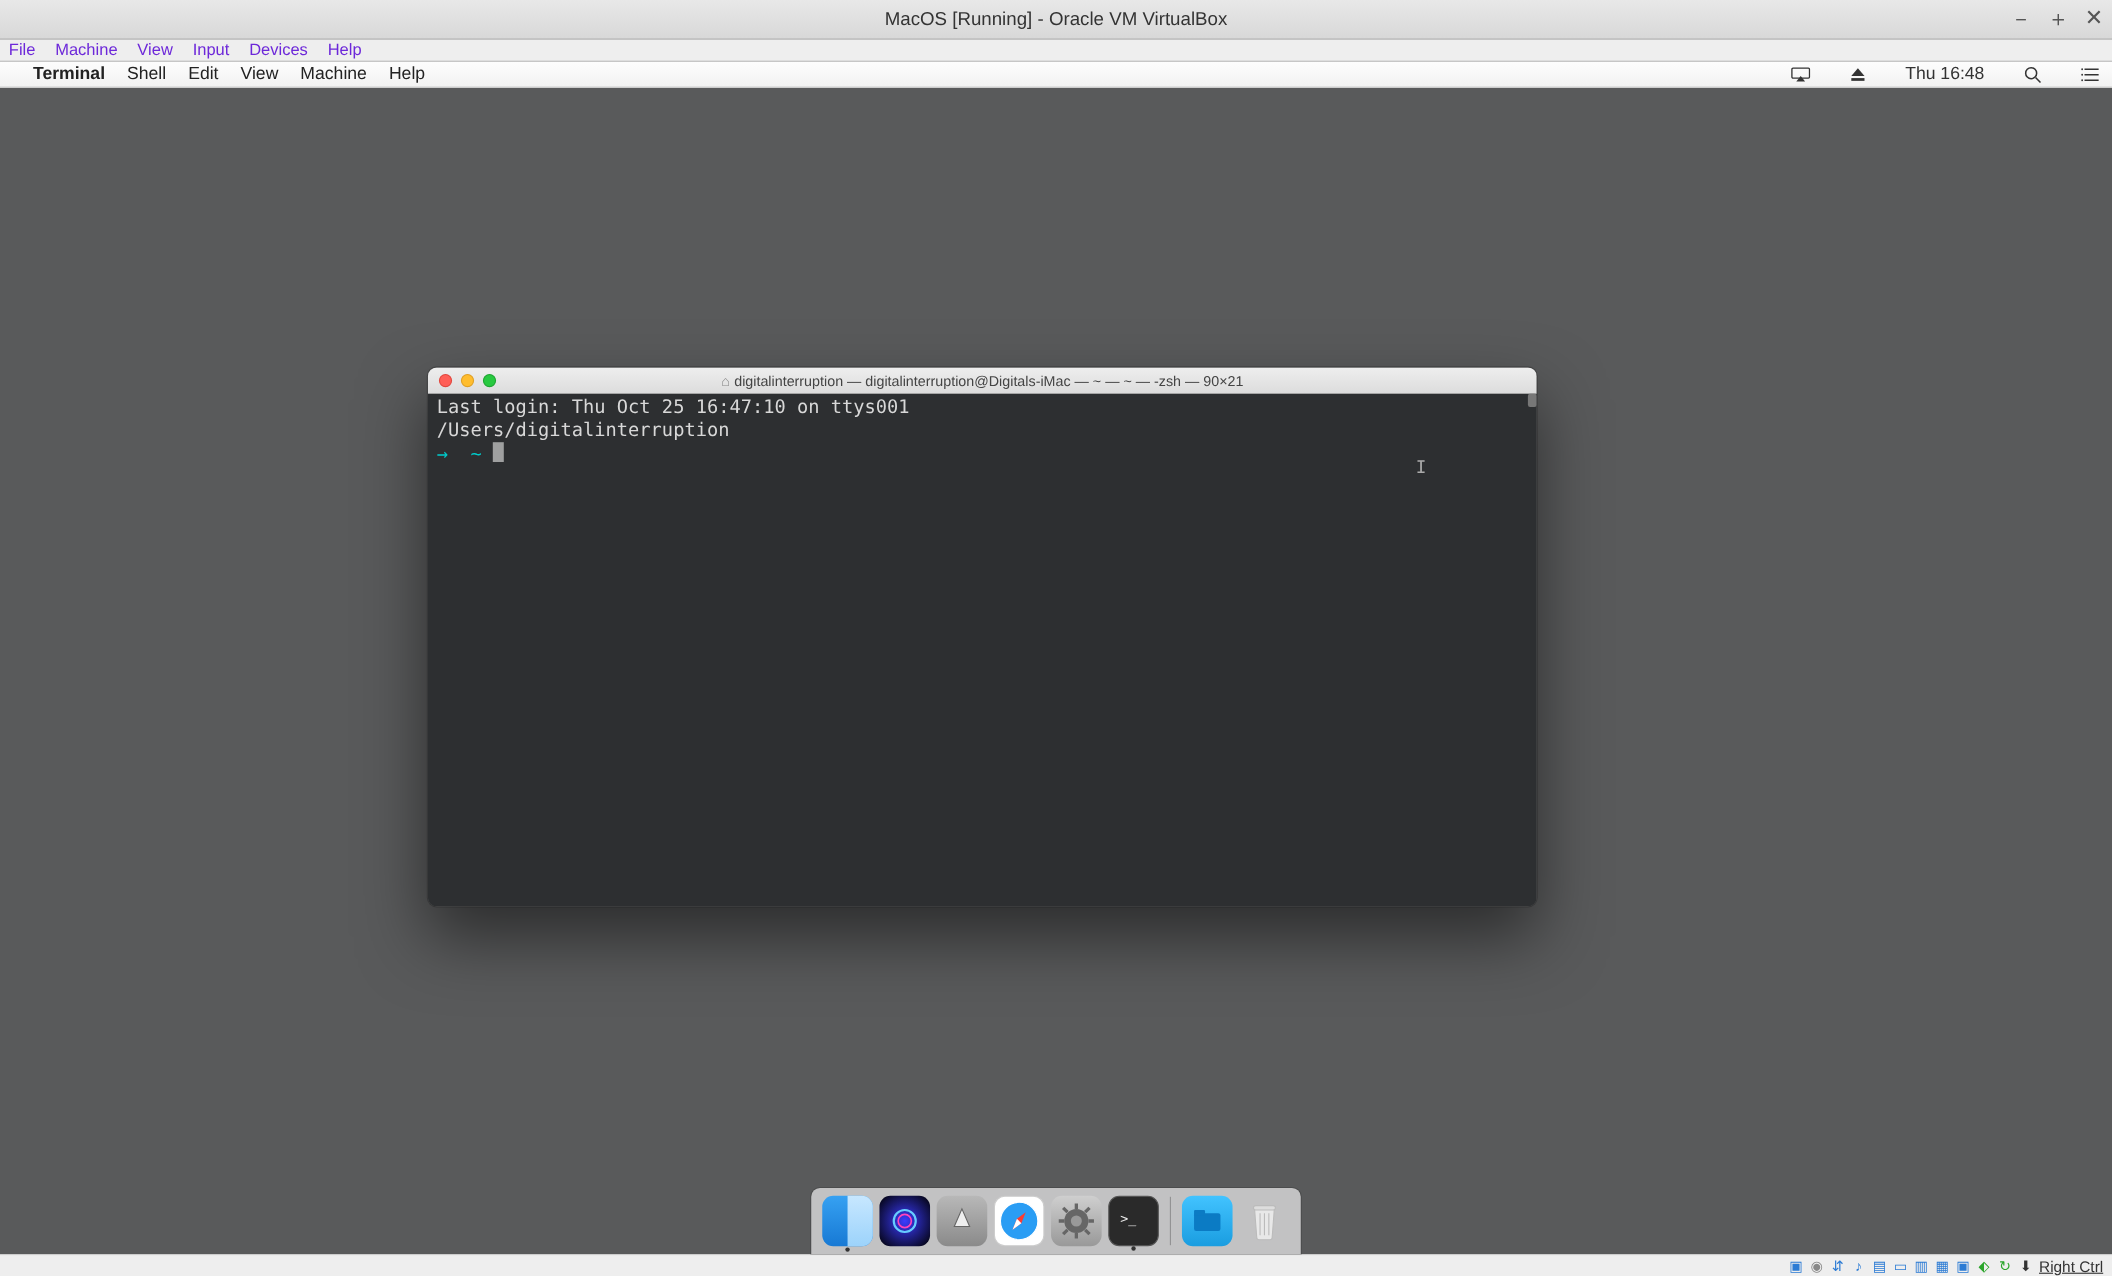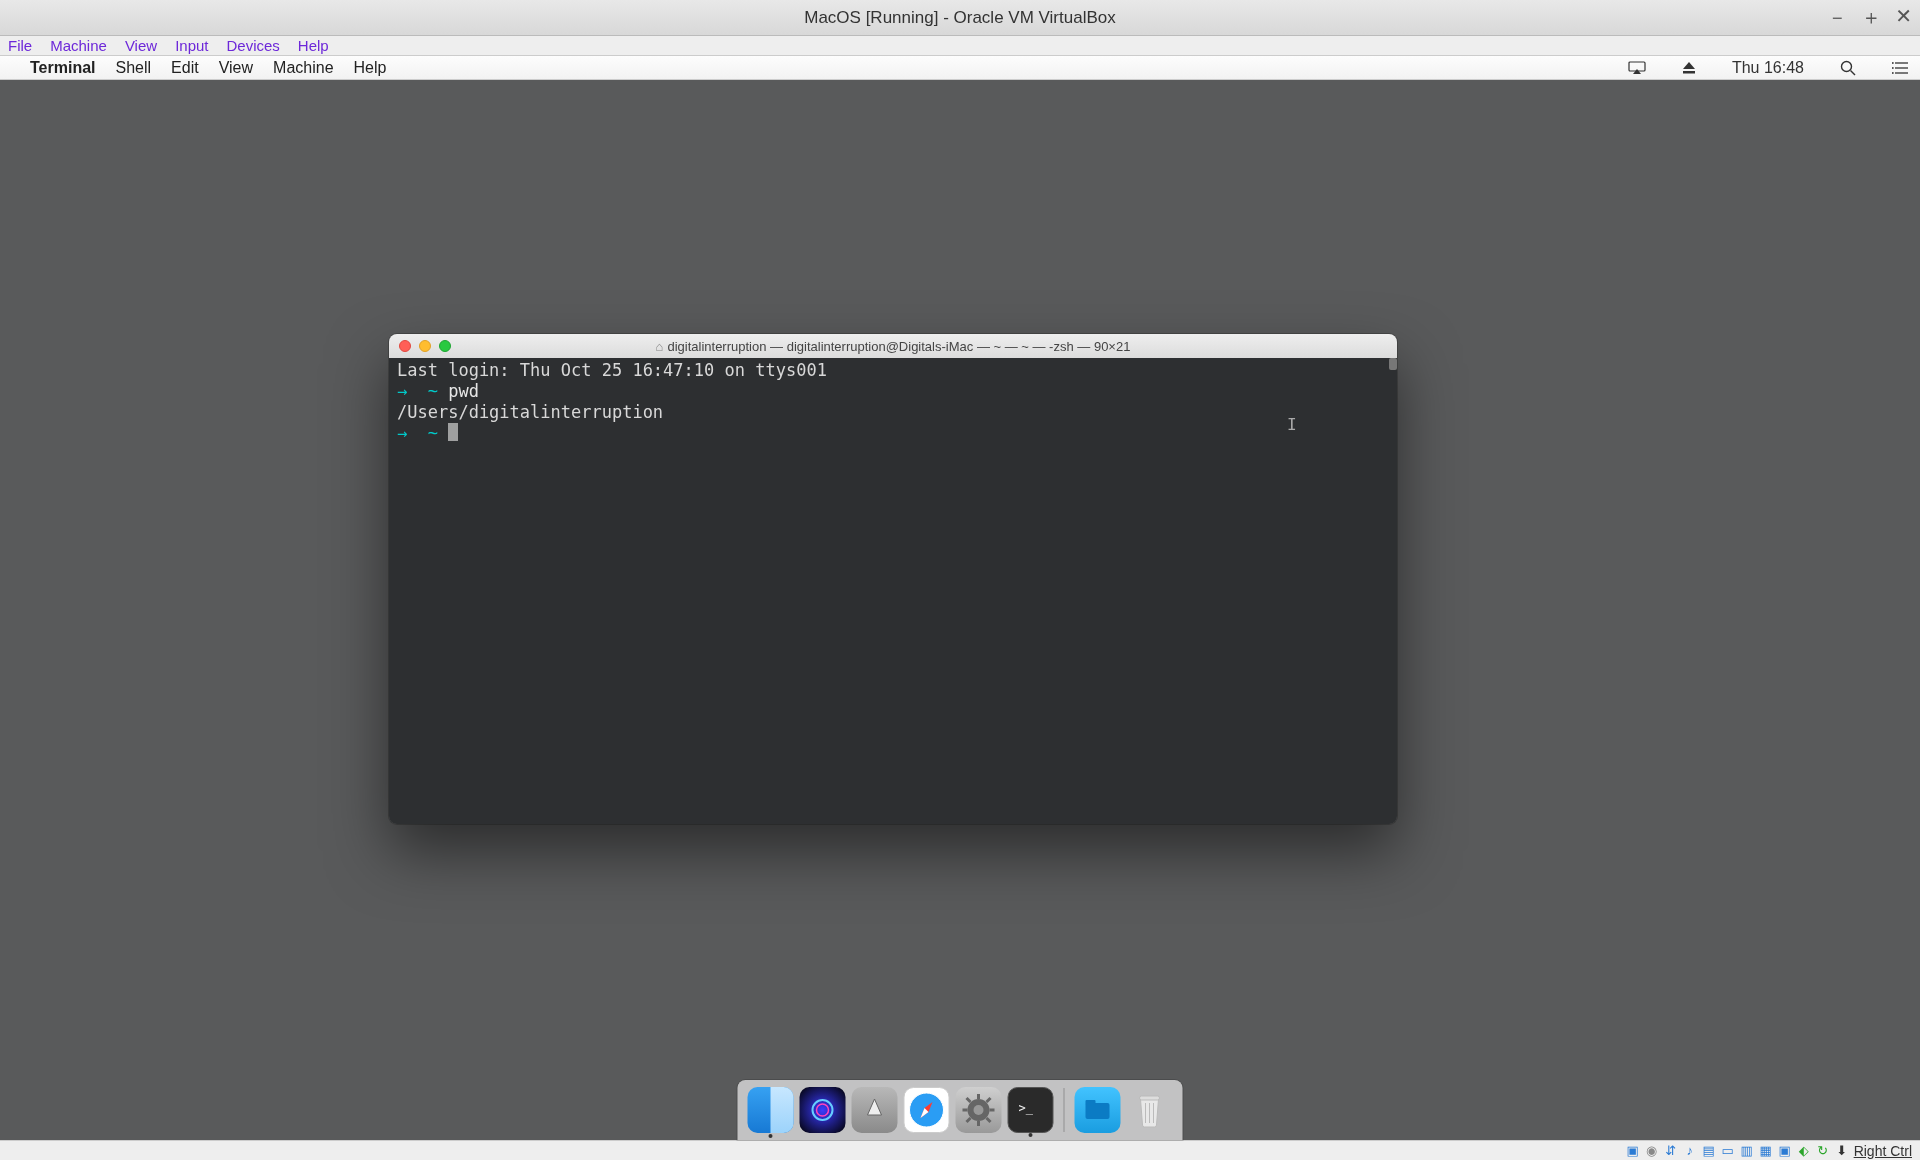--- a/index.html
+++ b/index.html
@@ -293,21 +293,20 @@
         <div class="tl yellow"></div>
         <div class="tl green"></div>
       </div>
       <div class="term-title">
         <span class="home-icon">⌂</span><span>digitalinterruption — digitalinterruption@Digitals-iMac — ~ — ~ — -zsh — 90×21</span>
       </div>
     </div>
     <div class="term-body">
       <div class="term-scroll"></div>
       <div class="term-line">Last login: Thu Oct 25 16:47:10 on ttys001</div>
-      <div class="term-line"><span class="arrow">→</span>  <span class="tilde">~</span> <span class="cmd">pwd</span></div>
       <div class="term-line path-out">/Users/digitalinterruption</div>
       <div class="term-line"><span class="arrow">→</span>  <span class="tilde">~</span> <span class="cursor"></span></div>
       <span class="ibeam">𝙸</span>
     </div>
   </div>
 
   <div class="dock">
     <div class="dock-item finder">
         <div class="dock-dot"></div>
       </div>

